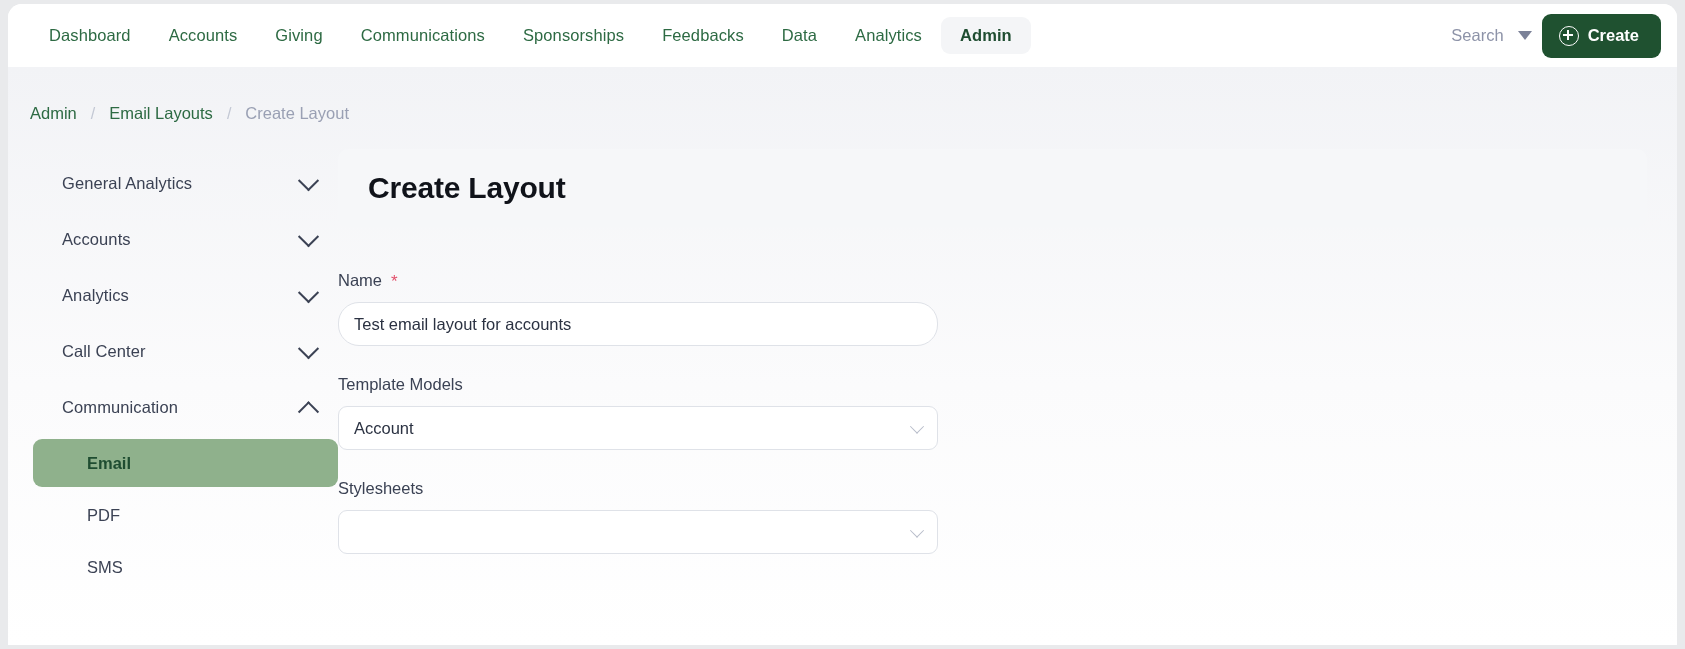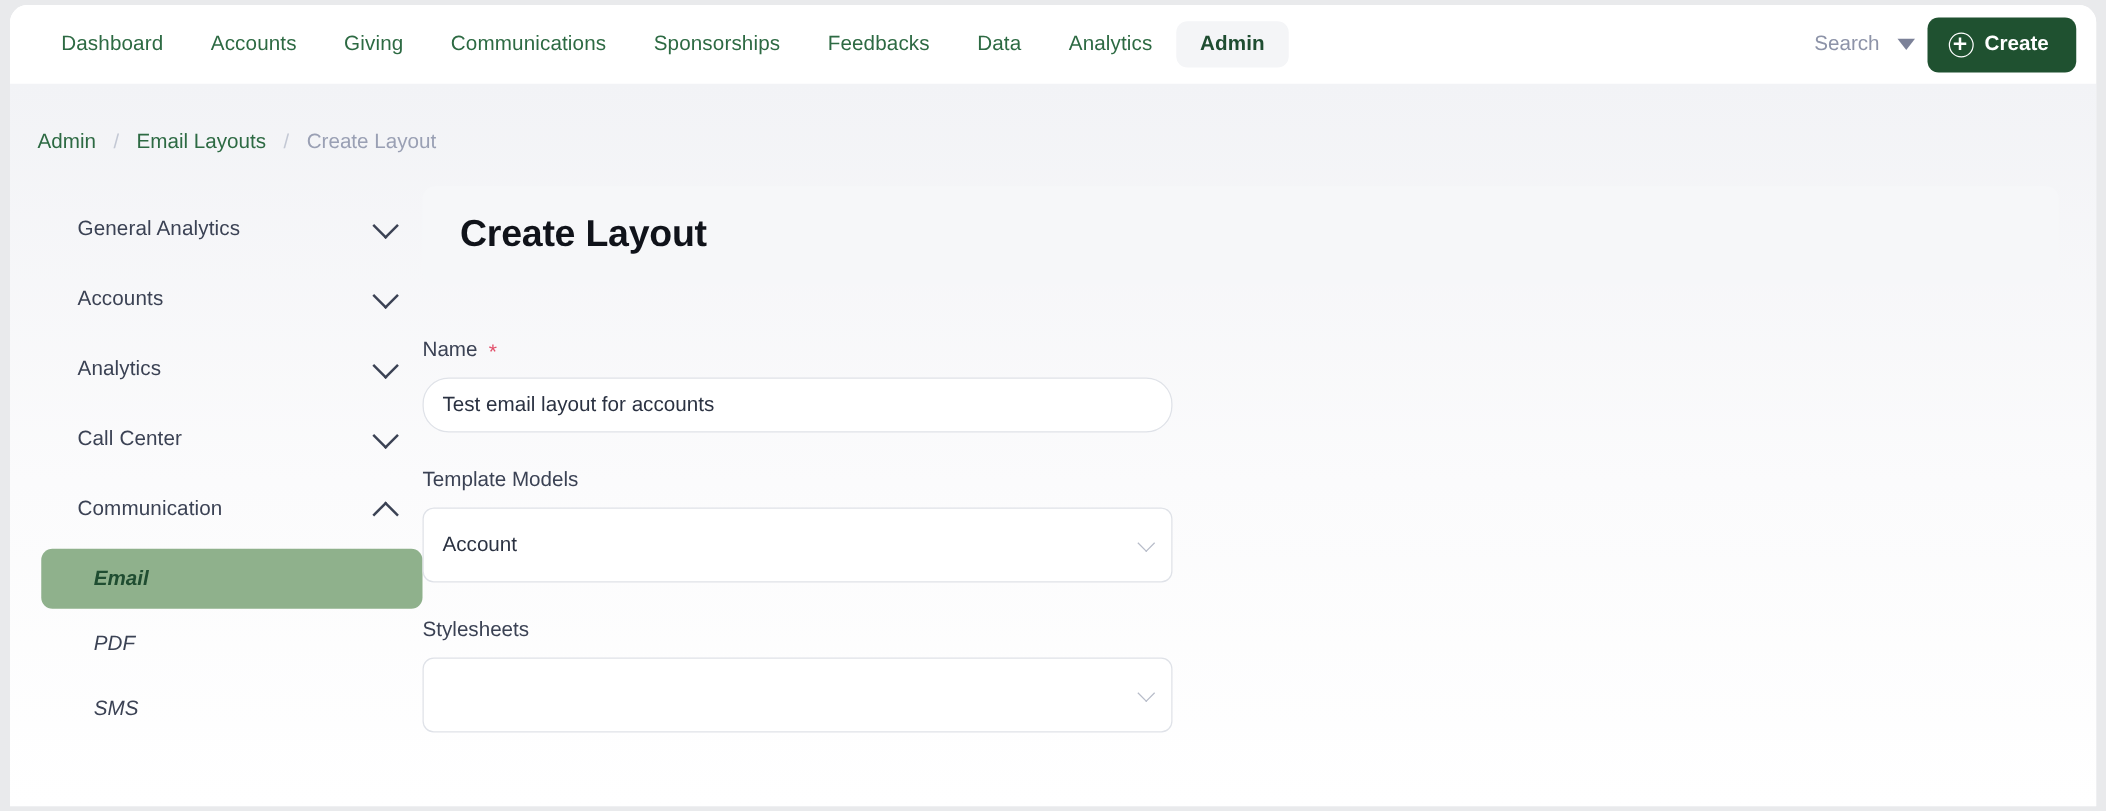--- a/index.html
+++ b/index.html
@@ -156,27 +156,26 @@
     transform: rotate(45deg) translate(-2px,-2px);
     flex: none;
   }
   .chev.up {
     transform: rotate(225deg) translate(-3px,-3px);
   }
   .side-sub {
     height: 48px;
     display: flex;
     align-items: center;
-    padding-left: 42px;
+    padding-left: 54px;
     margin: 4px 0 4px 25px;
     border-radius: 9px;
     font-size: 16.5px;
     color: #3b4254;
     cursor: pointer;
-    font-style: italic;
   }
   .side-sub.active {
     background: #8fb18c;
     color: #1f4d31;
     font-weight: bold;
   }
 
   
   .panel {
     flex: 1;
@@ -216,21 +215,21 @@
     padding: 0 15px;
     font-size: 16.5px;
     color: #2b3242;
     font-family: "Liberation Sans", sans-serif;
     background: #ffffff;
     outline: none;
   }
   .text-input::placeholder { color: #a8aebe; }
   .select-box {
     width: 100%;
-    height: 60px;
+    height: 44px;
     box-sizing: border-box;
     border: 1px solid #dfe2e8;
     border-radius: 9px;
     padding: 0 15px;
     display: flex;
     align-items: center;
     justify-content: space-between;
     background: #ffffff;
     cursor: pointer;
   }

